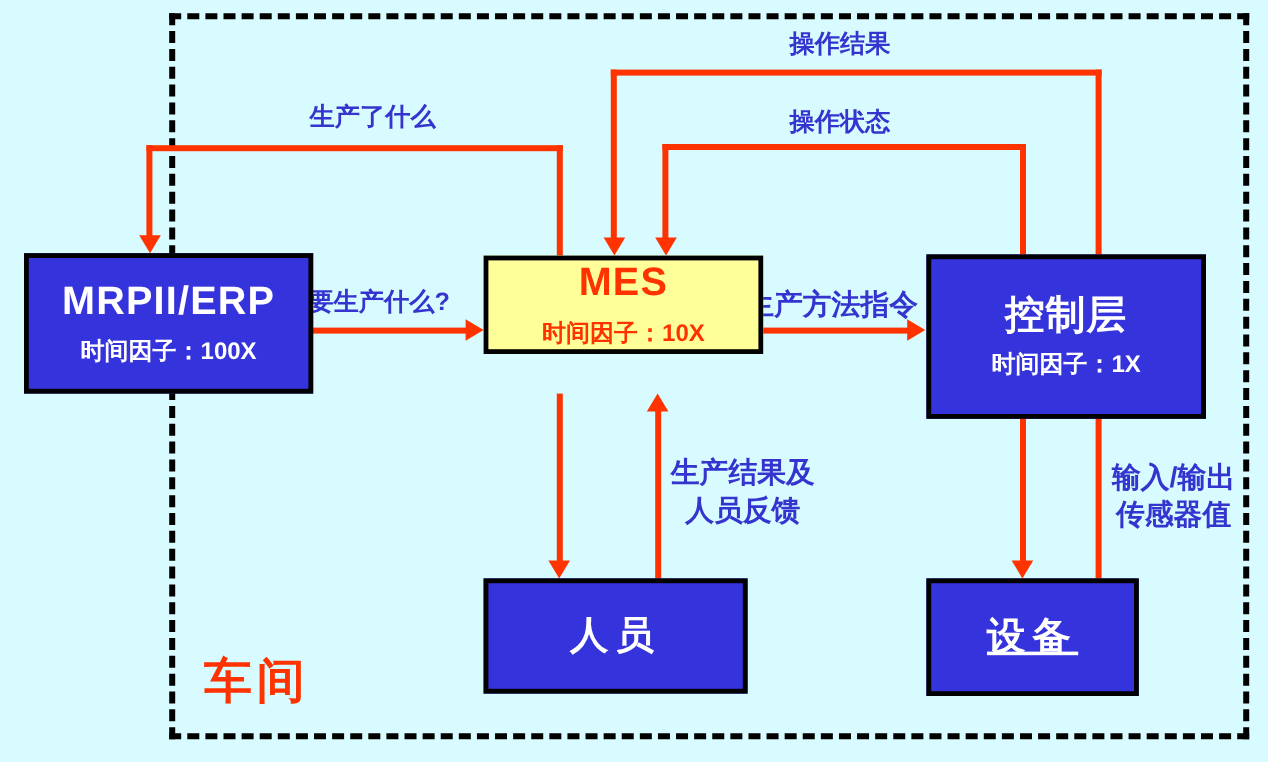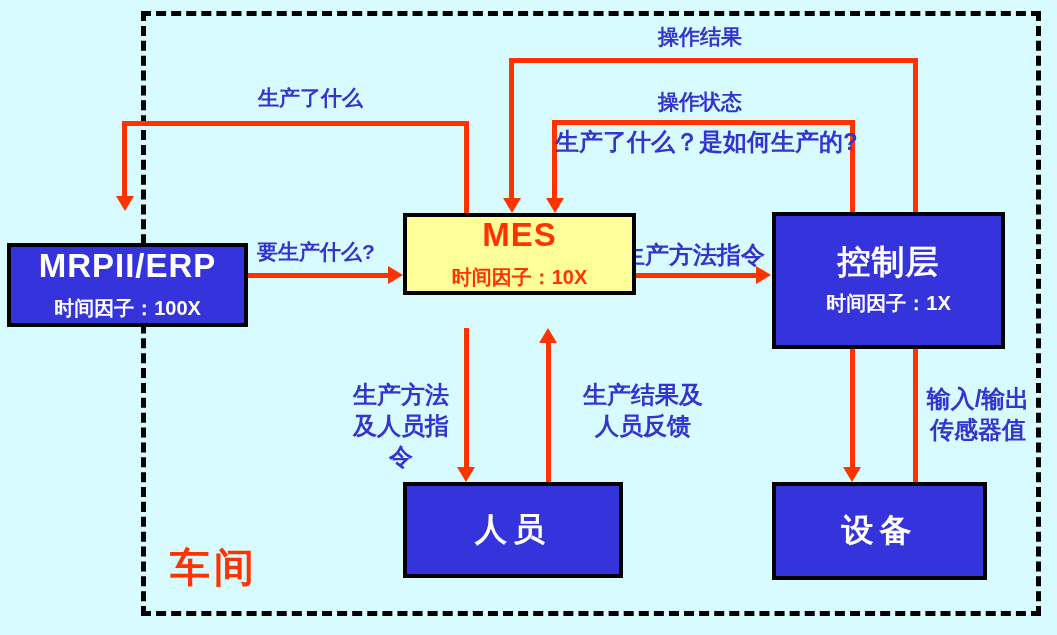--- a/index.html
+++ b/index.html
@@ -28,25 +28,25 @@
     position: absolute;
     border: 4px solid #000;
     display: flex; flex-direction: column;
     align-items: center; justify-content: center;
   }
   .box.blue { background: var(--blue-box); color: #fff; }
   .box.yellow { background: var(--yellow-box); color: var(--red); }
   .box-title { font-weight: bold; font-size: 33px; letter-spacing: 1px; line-height: 1.1; }
   .box-sub { font-weight: bold; font-size: 20px; margin-top: 10px; }
 
-  .box-mrp { left: 7px;   top: 211px; width: 241px; height: 84px; margin-top: 32px; }
+  .box-mrp { left: 20px;   top: 211px; width: 241px; height: 117px; }
   .box-mes { left: 403px; top: 213px; width: 233px; height: 82px; }
   .box-ctl { left: 772px; top: 212px; width: 233px; height: 137px; }
   .box-per { left: 403px; top: 482px; width: 220px; height: 96px; }
-  .box-equ { left: 772px; top: 482px; width: 215px; height: 98px; }
+  .box-equ { left: 772px; top: 482px; width: 177px; height: 98px; text-decoration: underline; }
   .box-per .box-title, .box-equ .box-title { font-size: 32px; letter-spacing: 6px; }
 
   .hline, .vline { position: absolute; background: var(--red); }
   .hline { height: 5px; }
   .vline { width: 5px; }
 
   .ah { position: absolute; width: 0; height: 0; }
   .ah-right { border-top: 9px solid transparent; border-bottom: 9px solid transparent; border-left: 15px solid var(--red); }
   .ah-down  { border-left: 9px solid transparent; border-right: 9px solid transparent; border-top: 15px solid var(--red); }
   .ah-up    { border-left: 9px solid transparent; border-right: 9px solid transparent; border-bottom: 15px solid var(--red); }
@@ -103,26 +103,23 @@
 
   <div class="vline" style="left:850px; top:328px; height:140px;"></div>
   <div class="ah ah-down" style="left:843px; top:467px;"></div>
 
   <div class="vline" style="left:913px; top:342px; height:140px;"></div>
   <div class="ah ah-up" style="left:906px; top:328px;"></div>
 
   <div class="lbl" style="left:238px; top:84px;margin-left:20px;">生产了什么</div>
   <div class="lbl" style="left:658px; top:23px;">操作结果</div>
   <div class="lbl" style="left:658px; top:88px;">操作状态</div>
-  <div class="lbl small" style="left:555px; top:126px;">生产了什么？是如何生产的?</div>
   <div class="lbl" style="left:257px; top:238px;">要生产什么?</div>
   <div class="lbl small" style="left:621px; top:239px;">生产方法指令</div>
-  <div class="lbl small center" style="left:342px; top:379px; width:118px;">生产方法
-及人员指令</div>
-  <div class="lbl small center" style="left:580px; top:379px; width:126px;">生产结果及
+  <div class="lbl small center" style="left:556px; top:379px; width:126px;">生产结果及
 人员反馈</div>
   <div class="lbl small center" style="left:918px; top:373px; width:120px;margin-top:10px;">输入/输出
 传感器值</div>
 
   <div class="box blue box-mrp">
     <div class="box-title">MRPII/ERP</div>
     <div class="box-sub">时间因子：100X</div>
   </div>
 
   <div class="box yellow box-mes">

